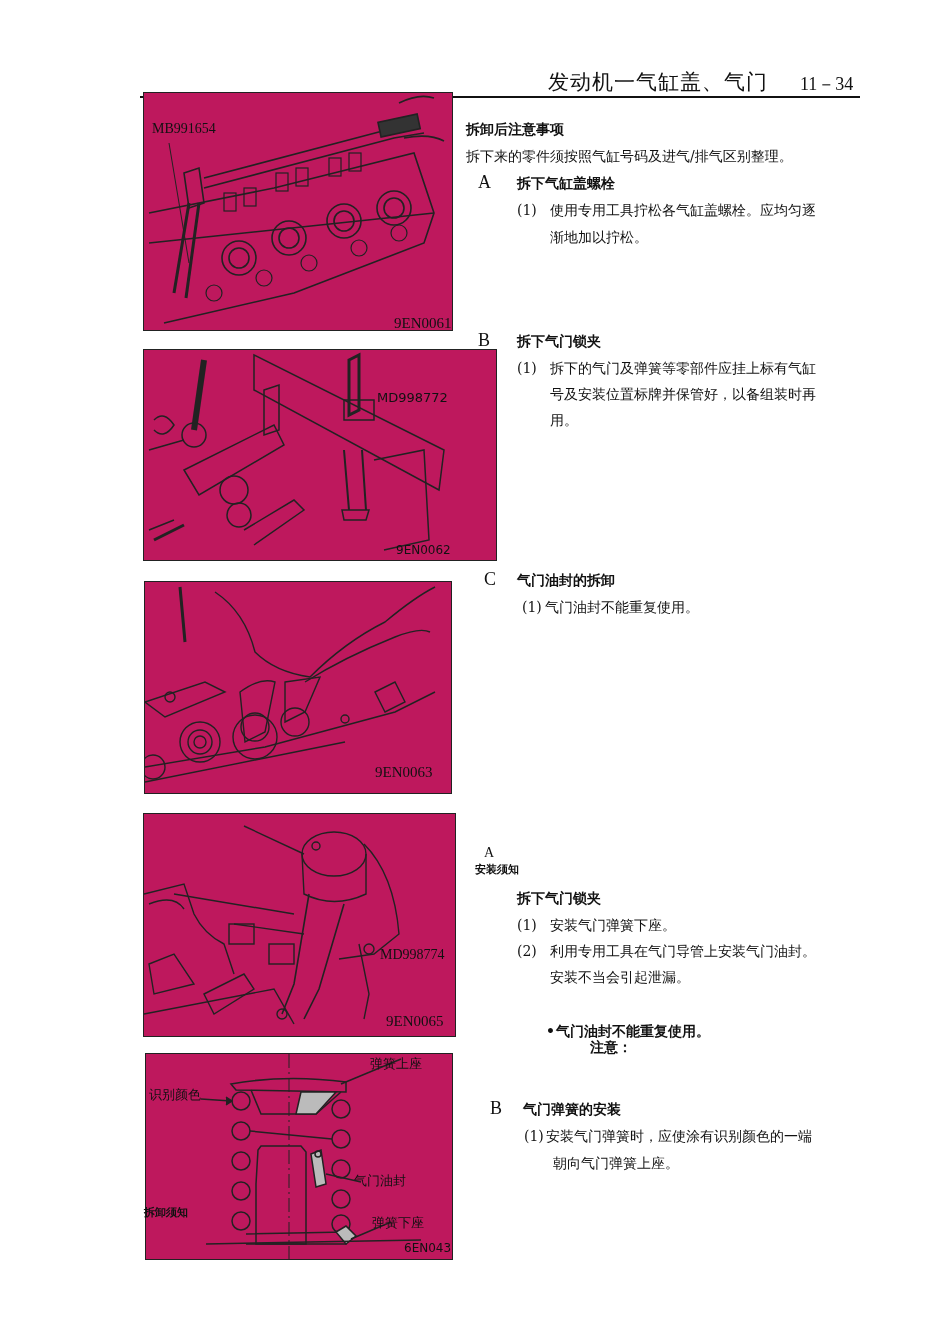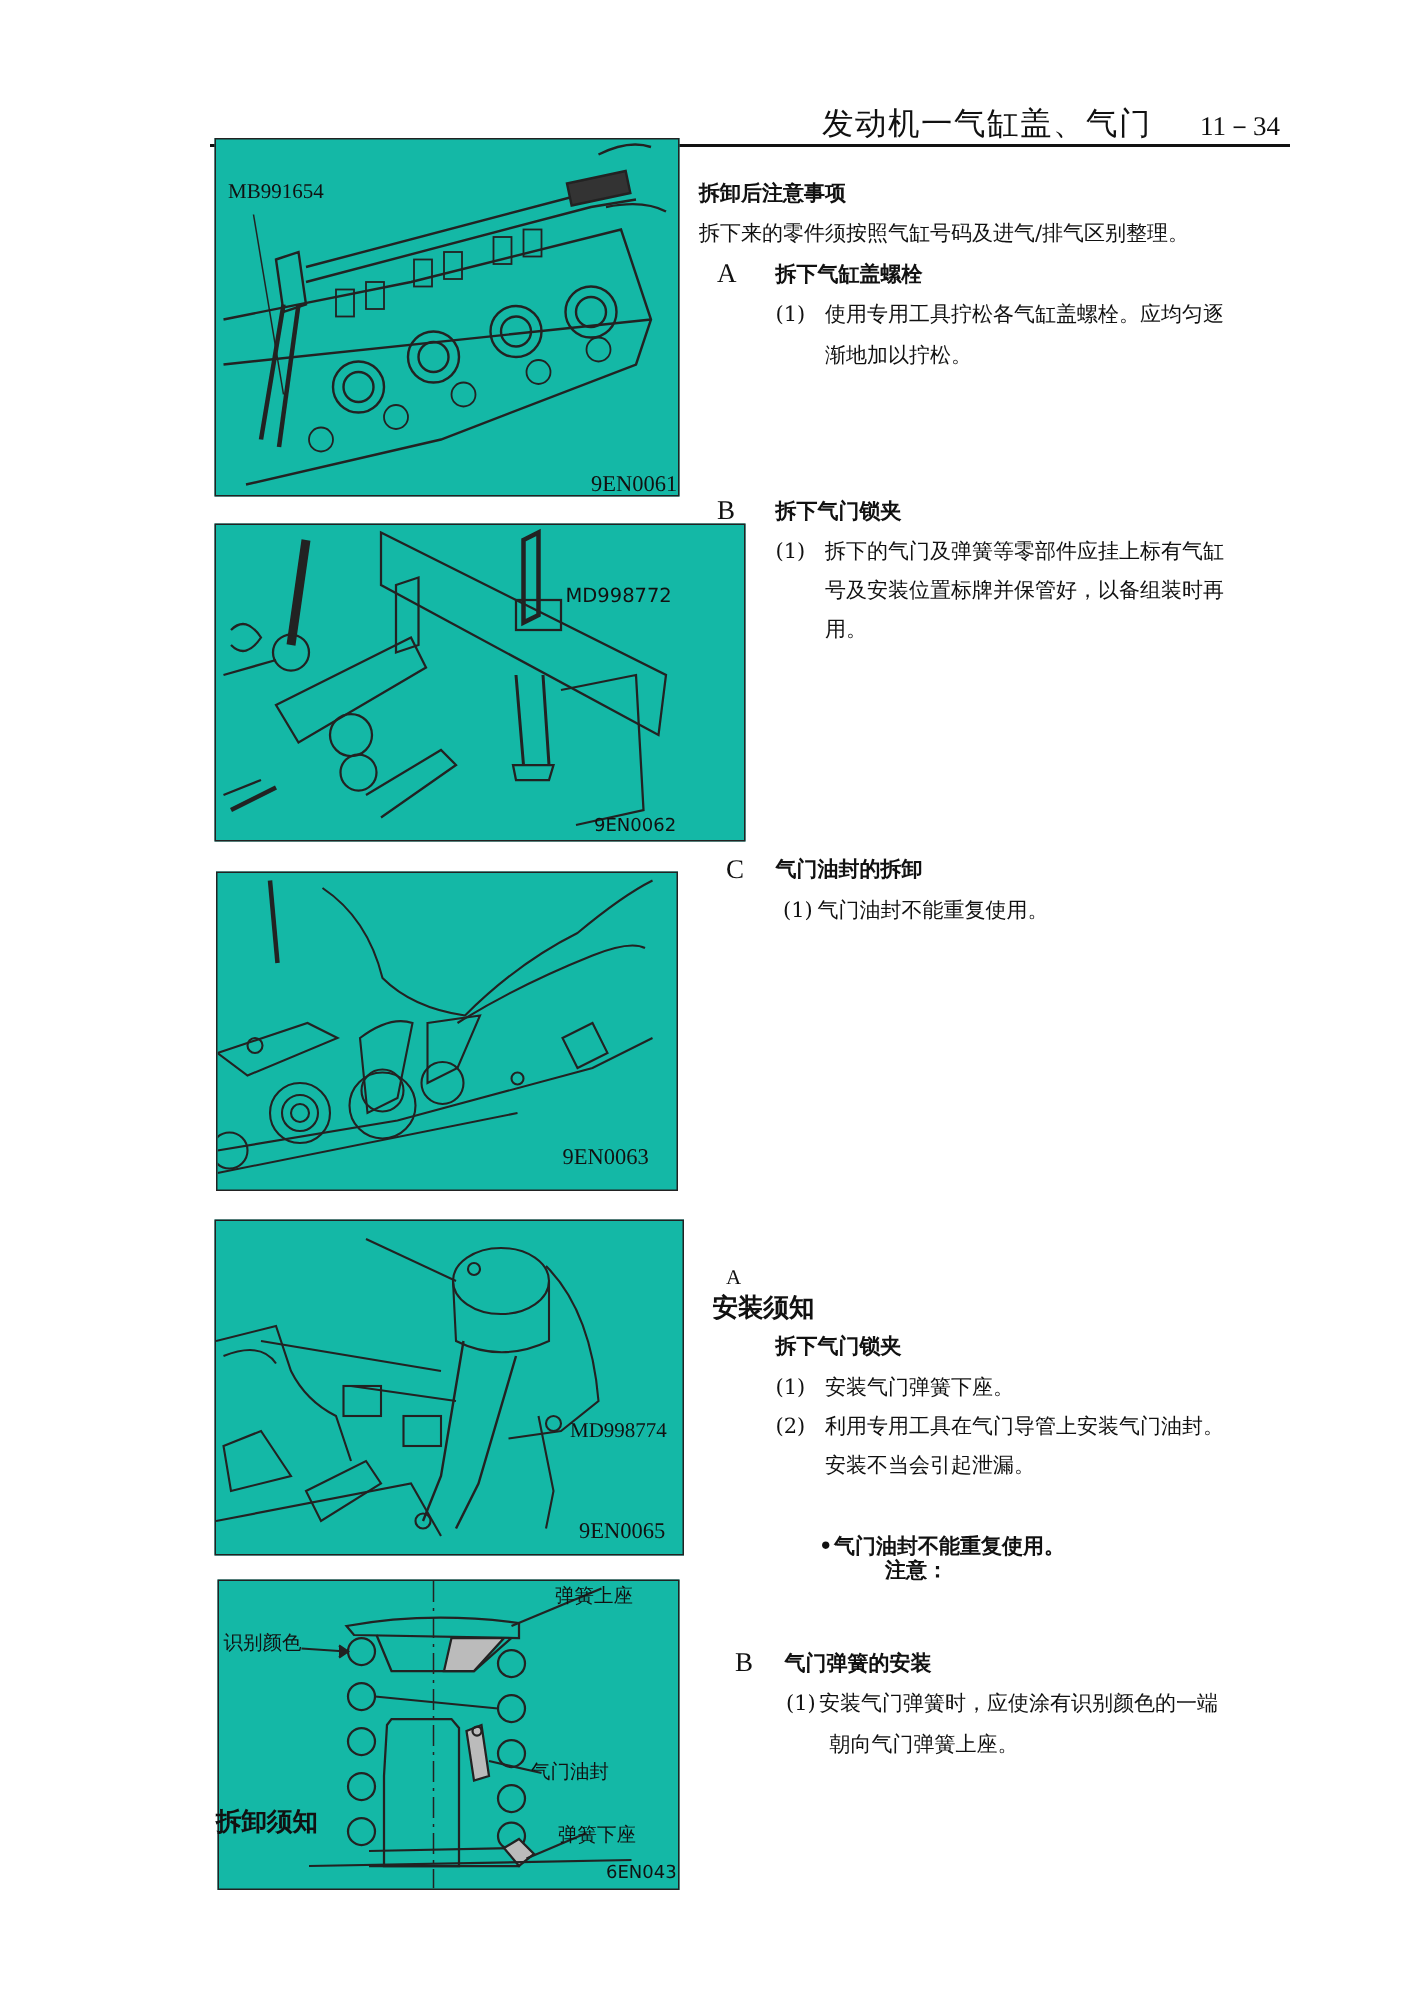--- a/index.html
+++ b/index.html
@@ -2,29 +2,29 @@
 <html><head>
 <meta charset="utf-8">
 <style>
   html, body { margin: 0; padding: 0; background: #ffffff; }
   body { width: 950px; height: 1344px; position: relative; overflow: hidden;
          font-family: "DejaVu Serif", "Liberation Serif", serif; color: #111; }
   .abs { position: absolute; }
   .header-title { left: 548px; top: 68px; font-size: 21px; letter-spacing: 1px; white-space: nowrap; }
   .header-page { left: 800px; top: 72px; font-size: 18px; white-space: nowrap; font-family: "Liberation Serif", serif; }
   .header-rule { left: 140px; top: 96px; width: 720px; height: 2px; background: #111; }
-  .fig { position: absolute; border: 1px solid #222; background: #14b8a6; overflow: hidden; }
+  .fig { position: absolute; border: 1px solid #222; background: #be185d; overflow: hidden; }
   .fig svg { position: absolute; left: 0; top: 0; }
   .fig-code { position: absolute; font-family: Liberation Serif, serif; font-size: 15px; white-space: nowrap; }
   .fig-label { position: absolute; font-family: "Liberation Serif", serif; font-size: 14px; white-space: nowrap; }
   .fig-label-sans { position: absolute; font-family: "DejaVu Sans", sans-serif; font-size: 13px; white-space: nowrap; }
   .txt { position: absolute; font-size: 14px; white-space: nowrap; line-height: 1; }
   .bold { font-weight: bold; font-family: "DejaVu Sans", sans-serif; }
   .letter { position: absolute; font-family: "Liberation Serif", serif; font-size: 18px; }
-  .big { font-size: 17px; font-weight: bold; font-family: "DejaVu Sans", sans-serif; }
+  .big { font-size: 11px; font-weight: bold; font-family: "DejaVu Sans", sans-serif; }
 </style>
 </head>
 <body>
 
 <div class="abs header-title">发动机一气缸盖、气门</div>
 <div class="abs header-page">11－34</div>
 <div class="abs header-rule"></div>
 
 <div class="fig" style="left:143px;top:92px;width:308px;height:237px;">
   <svg width="308" height="237" viewBox="0 0 308 237">

